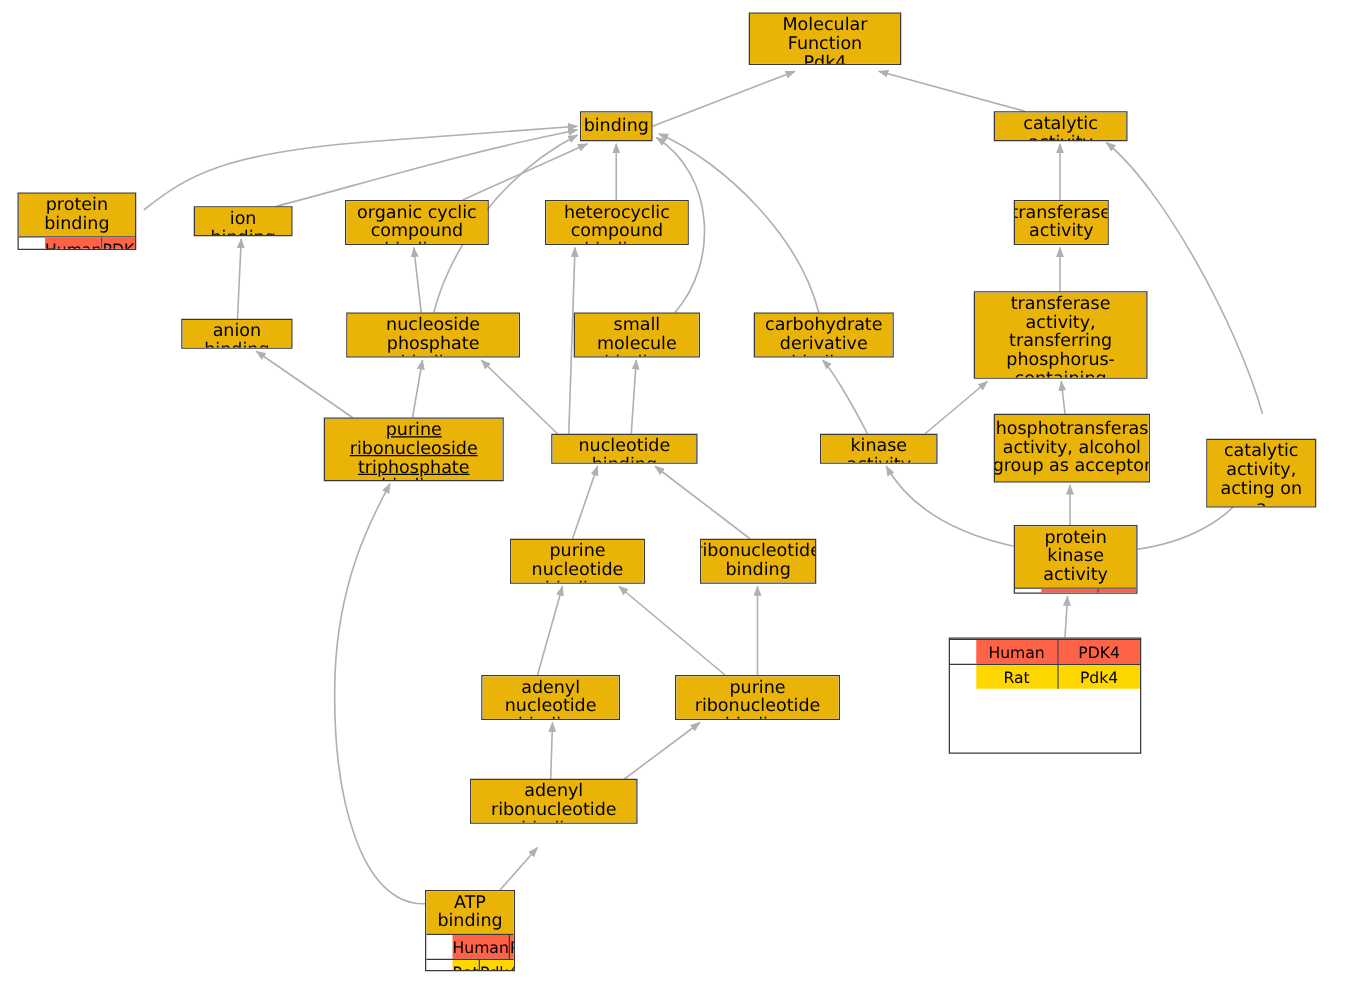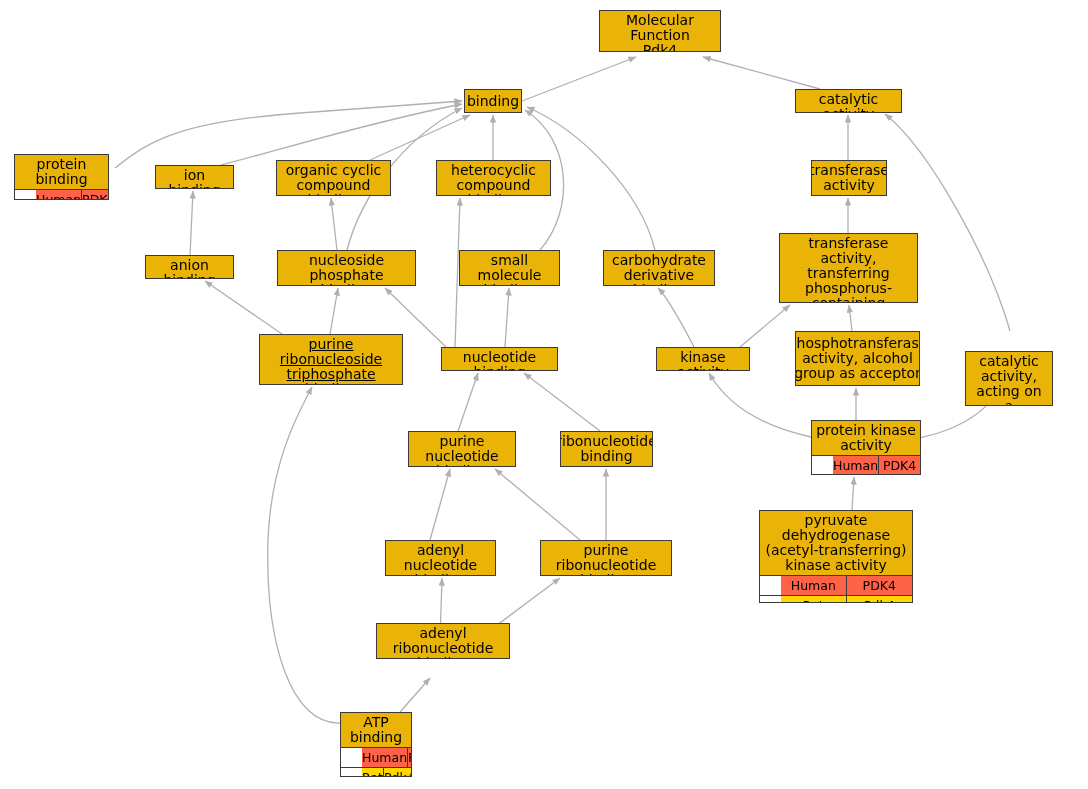--- a/index.html
+++ b/index.html
@@ -195,40 +195,37 @@
 protein</div>
       </div>
       <div class="node" style="left: 408px; top: 431px; width: 108px; height: 36px;">
         <div class="node-title">purine nucleotide
 binding</div>
       </div>
       <div class="node" style="left: 560px; top: 431px; width: 93px; height: 36px;">
         <div class="node-title">ribonucleotide
 binding</div>
       </div>
-      <div class="node" style="left: 811px; top: 420px; width: 110px; height: 55px;">
+      <div class="node" style="left: 811px; top: 420px; width: 99px; height: 55px;">
         <div class="node-title">protein kinase
 activity</div>
         <div class="ann-row">
           <div class="ann-cell left ann-human">Human</div>
           <div class="ann-cell ann-human">PDK4</div>
         </div>
       </div>
       <div class="node" style="left: 385px; top: 540px; width: 111px; height: 36px;">
         <div class="node-title">adenyl nucleotide
 binding</div>
       </div>
       <div class="node" style="left: 540px; top: 540px; width: 132px; height: 36px;">
         <div class="node-title">purine ribonucleotide
 binding</div>
       </div>
       <div class="node" style="left: 759px; top: 510px; width: 154px; height: 93px;">
-        <div class="node-title">pyruvate dehydrogenase
-(acetyl-transferring)
-kinase activity</div>
         <div class="ann-row">
           <div class="ann-cell left ann-human">Human</div>
           <div class="ann-cell ann-human">PDK4</div>
         </div>
         <div class="ann-row">
           <div class="ann-cell left ann-rat">Rat</div>
           <div class="ann-cell ann-rat">Pdk4</div>
         </div>
       </div>
       <div class="node" style="left: 376px; top: 623px; width: 134px; height: 36px;">

